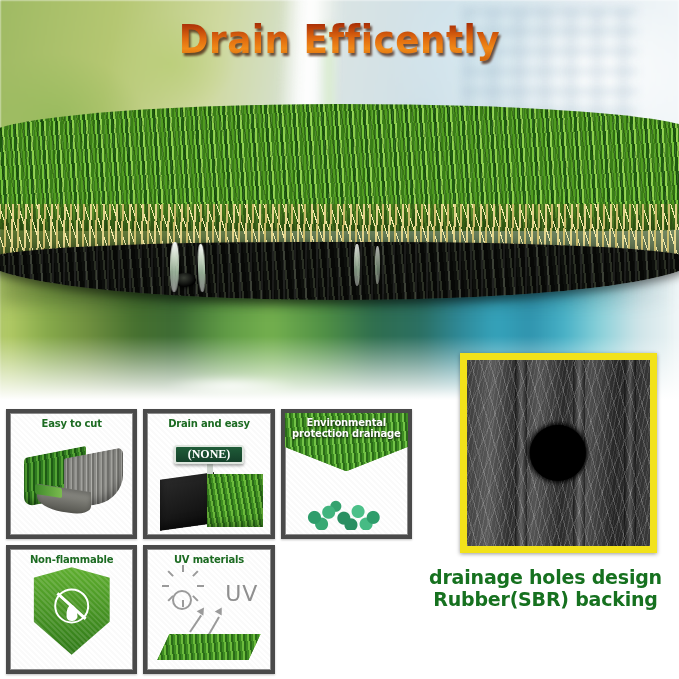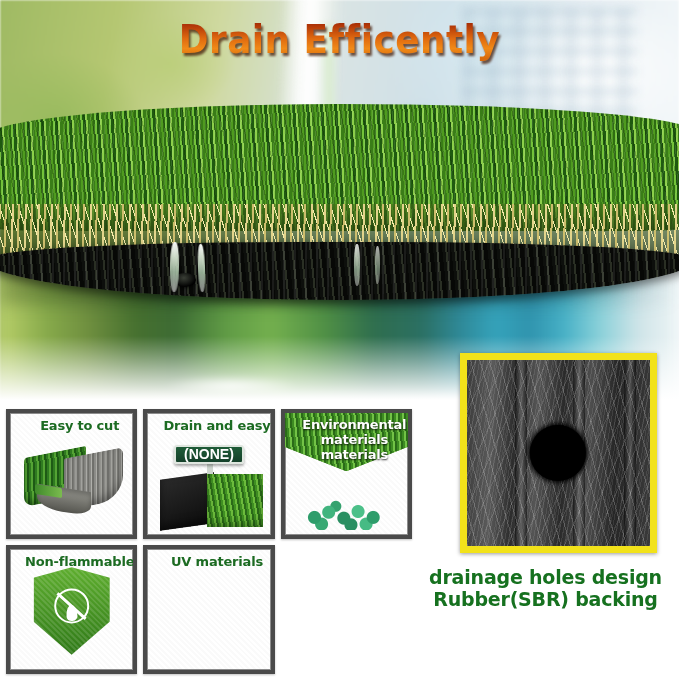--- a/index.html
+++ b/index.html
@@ -132,22 +132,22 @@
   .grid{ position:absolute; left:6px; top:409px; width:406px; height:265px;
     display:grid; grid-template-columns:repeat(3,1fr); grid-template-rows:repeat(2,1fr);
     gap:6px;
   }
   .cell{ position:relative; background:#ffffff; overflow:hidden;
     border:4px solid #4a4a4a;
     box-shadow: inset 0 0 0 1px #8d8d8d, 0 1px 2px rgba(0,0,0,.25);
     background-image:repeating-linear-gradient(45deg, rgba(0,0,0,.02) 0 2px, rgba(0,0,0,0) 2px 4px);
   }
   .cell-label{ position:absolute; left:0; top:5px; width:100%; text-align:center;
-    font-size:13px; font-weight:bold; color:#1c6b22; z-index:6;
-    font-family:"DejaVu Sans", sans-serif; letter-spacing:-.2px;margin-left:8px; }
+    font-size:10px; font-weight:bold; color:#1c6b22; z-index:6;
+    font-family:"DejaVu Sans", sans-serif; letter-spacing:-.2px; }
   .cell-label.on-photo{ color:#ffffff; text-shadow:0 1px 2px rgba(0,0,0,.85); top:4px; }
   .cell-art{ position:absolute; inset:0; }
 
   
   .roll-grass{ position:absolute; left:11%; top:32%; width:50%; height:40%;
     background:
       repeating-linear-gradient(88deg,#2f7a20 0 2px,#54a334 2px 4px,#1e5a15 4px 6px),
       linear-gradient(180deg,#4d9b33,#215c18);
     transform:skewY(-11deg); border-radius:4px 2px 8px 10px;
     box-shadow:inset 0 -4px 6px rgba(0,0,0,.35); }
@@ -162,21 +162,21 @@
     border-radius:0 0 40% 46%; box-shadow:inset 0 3px 5px rgba(0,0,0,.3); }
   .roll-edge{ position:absolute; left:20%; top:60%; width:22%; height:8%;
     background:linear-gradient(90deg,#3f8a2a,#7bbb4f); transform:skewY(9deg); border-radius:2px; }
 
   
   .sign{ position:absolute; left:22%; top:26%; width:56%; height:16%;
     background:linear-gradient(180deg,#1f5c38,#15402a);
     border:2px solid #dfe6df; border-radius:3px;
     display:flex; align-items:center; justify-content:center;
     box-shadow:0 2px 3px rgba(0,0,0,.35); z-index:4; }
-  .sign span{ color:#fff; font-size:14px; font-weight:bold; font-family:Liberation Sans, sans-serif; }
+  .sign span{ color:#fff; font-size:12px; font-weight:bold; font-family:Liberation Serif, serif; }
   .sign-post{ position:absolute; left:48%; top:41%; width:5%; height:9%; background:#cfd6cf; z-index:3; }
   .c2-black{ position:absolute; left:10%; top:52%; width:44%; height:42%;
     background:linear-gradient(160deg,#2b2b2b,#0b0b0b); transform:skewY(-8deg);
     box-shadow:inset 0 -4px 8px rgba(0,0,0,.5); }
   .c2-grass{ position:absolute; left:48%; top:50%; width:46%; height:44%;
     background:
       repeating-linear-gradient(80deg,#3f8f22 0 2px,#6cbb3c 2px 4px,#2a6a18 4px 6px),
       linear-gradient(180deg,#6fba3d,#2c6c19);
     box-shadow:inset 0 -4px 8px rgba(0,0,0,.3); }
 
@@ -338,35 +338,53 @@
         <div class="c2-grass"></div>
       </div>
       <div class="cell-label">Drain and easy</div>
     </div>
 
     <div class="cell">
       <div class="cell-art">
         <div class="c3-grass"></div>
         <div class="c3-pellets"></div>
       </div>
-      <div class="cell-label on-photo">Environmental materials materials</div>
+      <div class="cell-label on-photo">Environmental protection drainage</div>
     </div>
 
     <div class="cell">
       <div class="cell-art">
         <div class="shield">
           <div class="no-fire"></div>
           <div class="flame"></div>
           <div class="slash"></div>
         </div>
       </div>
       <div class="cell-label">Non-flammable</div>
     </div>
 
     <div class="cell">
+      <div class="cell-art">
+        <div class="sun" id="sunNode">
+            <div class="ray" style="transform: rotate(0deg);"></div>
+            <div class="ray" style="transform: rotate(45deg);"></div>
+            <div class="ray" style="transform: rotate(90deg);"></div>
+            <div class="ray" style="transform: rotate(135deg);"></div>
+            <div class="ray" style="transform: rotate(180deg);"></div>
+            <div class="ray" style="transform: rotate(225deg);"></div>
+            <div class="ray" style="transform: rotate(270deg);"></div>
+            <div class="ray" style="transform: rotate(315deg);"></div>
+          </div>
+        <div class="uv-text">UV</div>
+        <div class="arr" style="left:34%; top:52%; height:20px; transform:rotate(34deg);"></div>
+        <div class="arrhead" style="left:41%; top:48%; transform:rotate(34deg);"></div>
+        <div class="arr" style="left:48%; top:54%; height:22px; transform:rotate(30deg);"></div>
+        <div class="arrhead" style="left:56%; top:48%; transform:rotate(30deg);"></div>
+        <div class="uv-mat"></div>
+      </div>
       <div class="cell-label">UV materials</div>
     </div>
 
   </div>
 
   <div class="panel">
     <div class="panel-art">
       <div class="panel-ridge" style="left:26%"></div>
       <div class="panel-ridge" style="left:58%"></div>
       <div class="panel-ridge" style="left:86%"></div>

